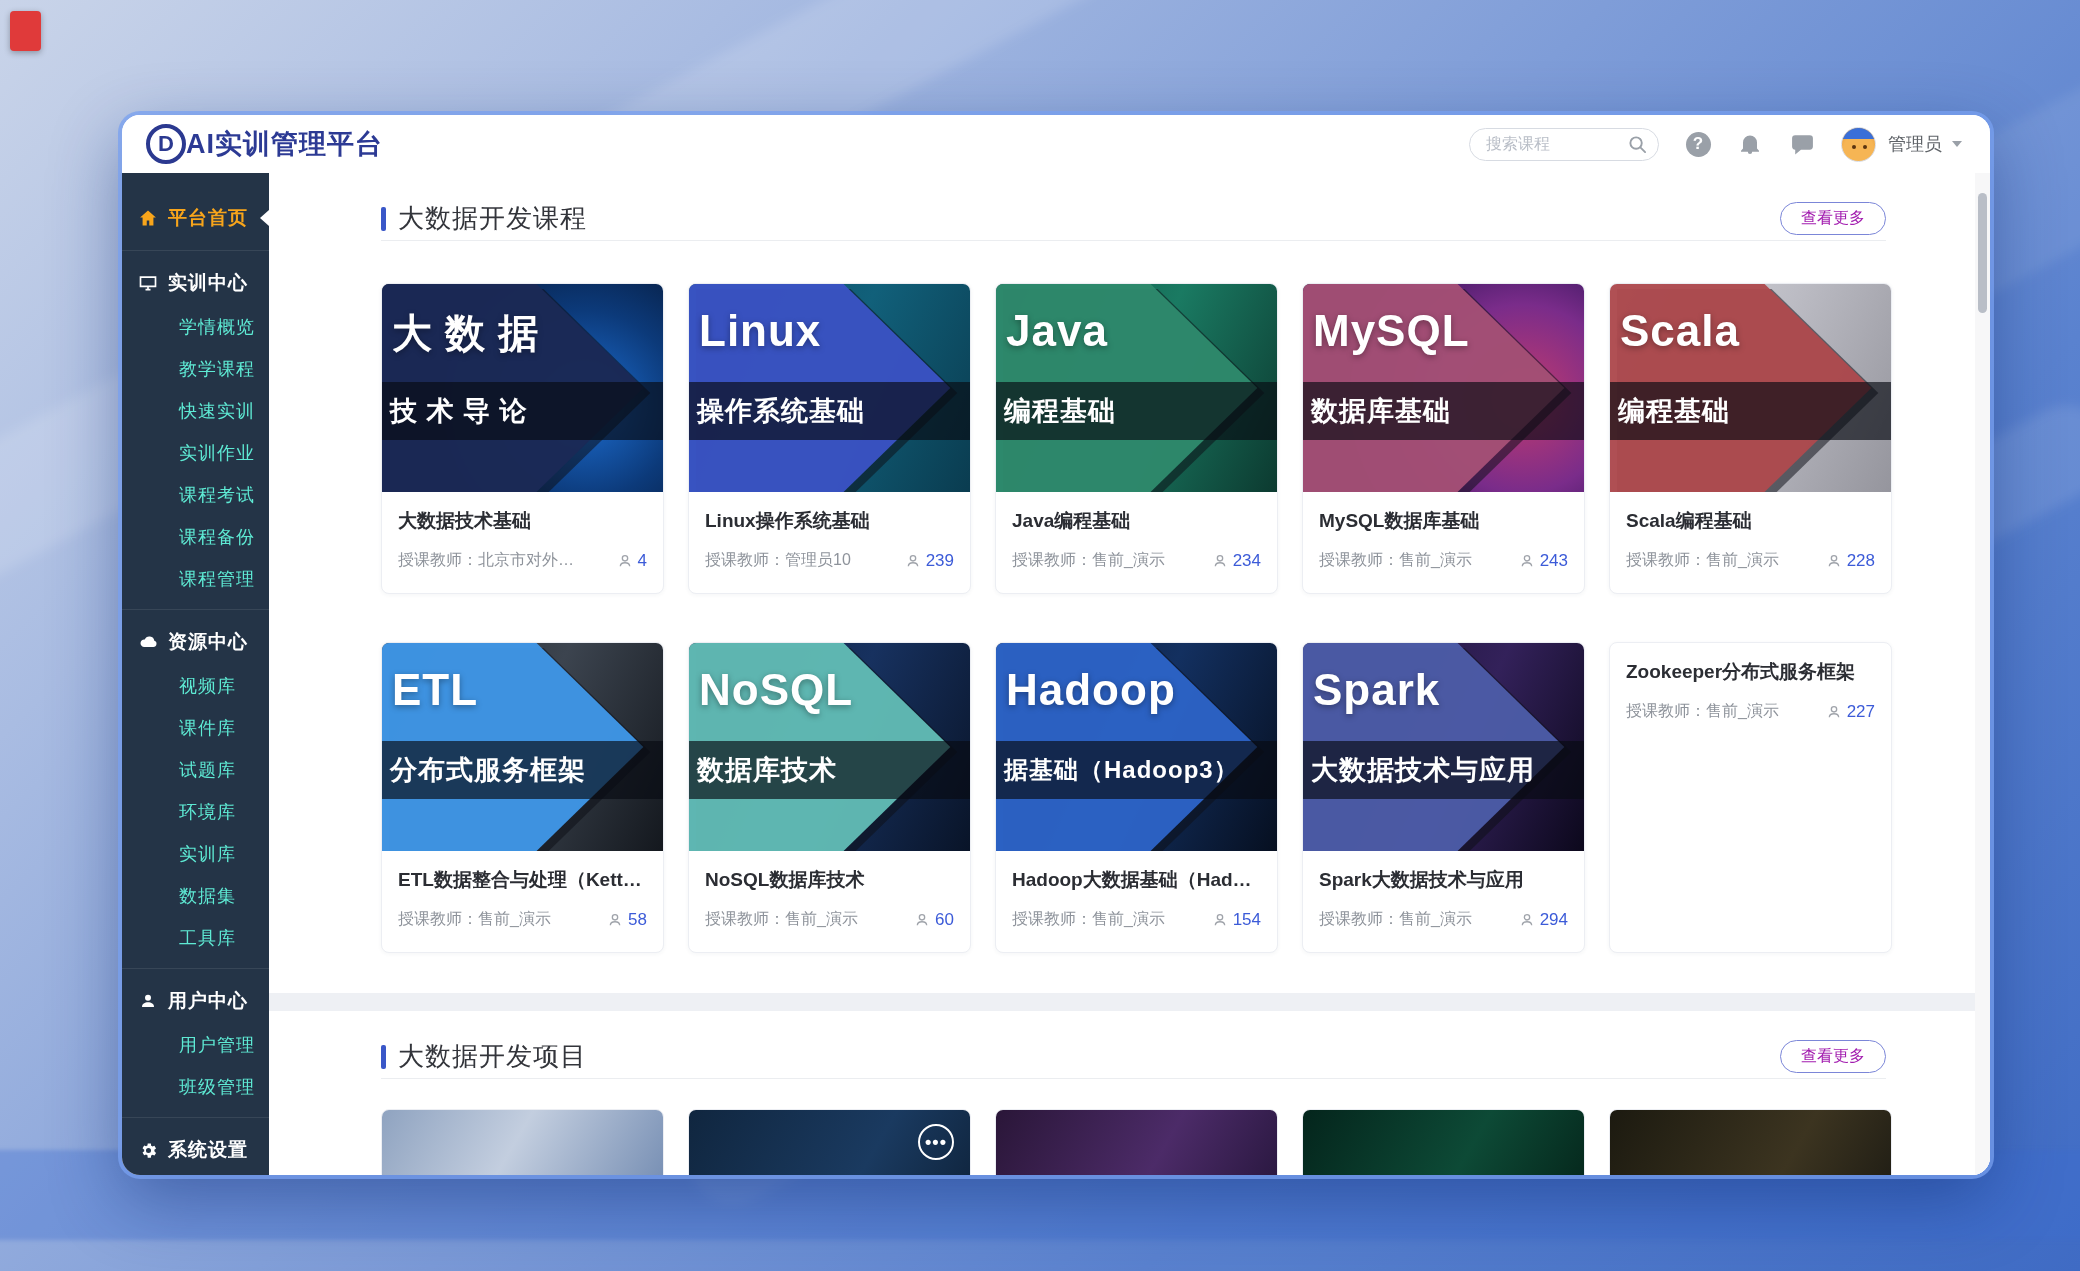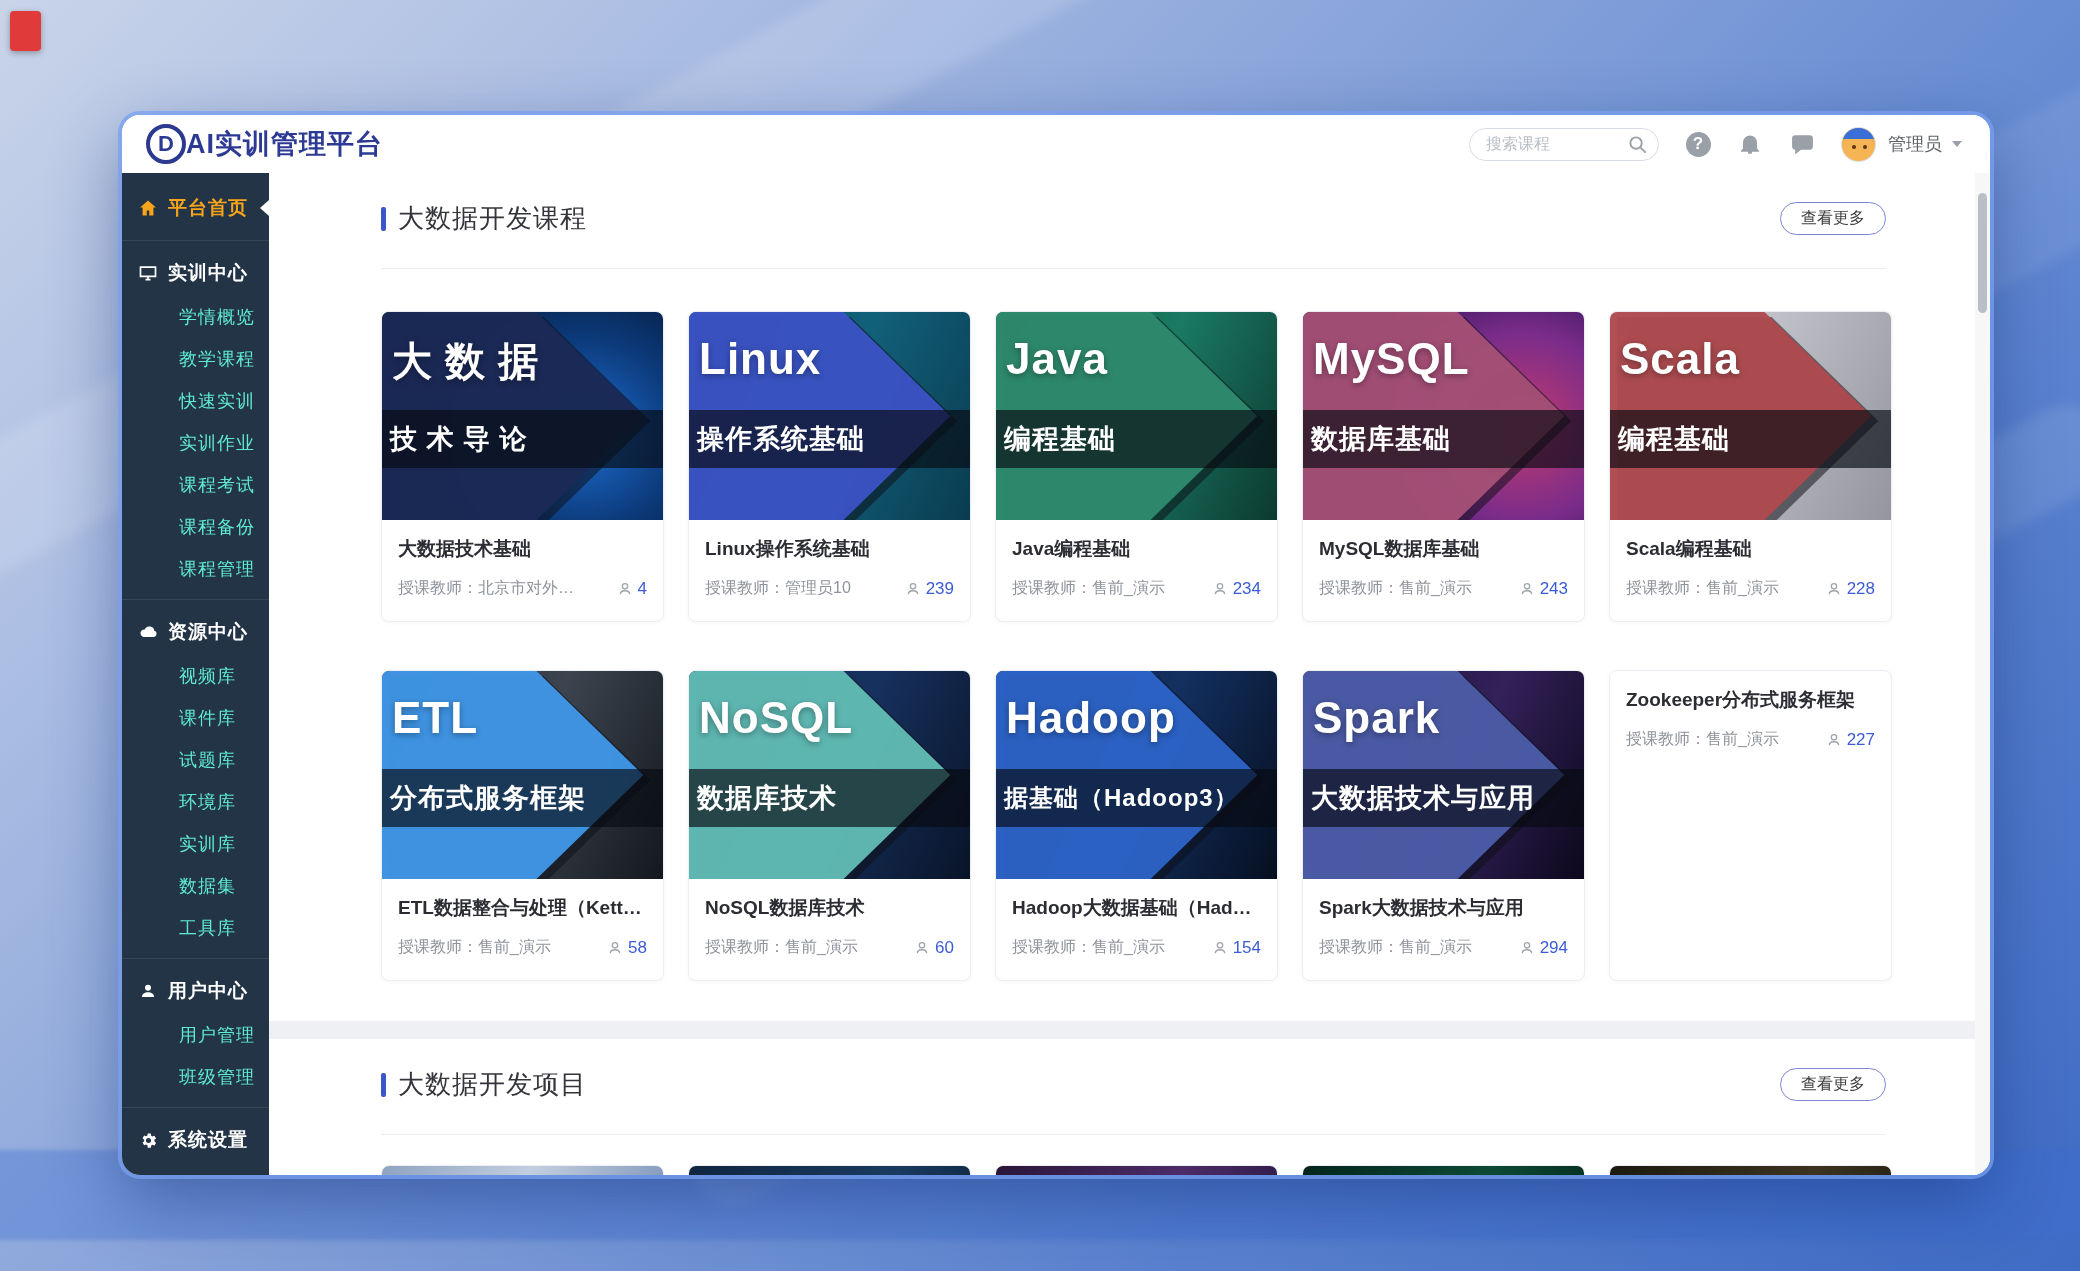--- a/index.html
+++ b/index.html
@@ -32,41 +32,41 @@
   .hicon { width:26px; height:26px; display:flex; align-items:center; justify-content:center; cursor:pointer; }
   .help-circ { width:25px; height:25px; border-radius:50%; background:#9aa0a8; color:#fff; font-size:17px; font-weight:bold; display:flex; align-items:center; justify-content:center; }
   .avatar { width:35px; height:35px; border-radius:50%; background:radial-gradient(circle at 50% 62%, #f6b554 0 55%, #e08a28 100%); position:relative; overflow:hidden; border:1px solid #d8dce4; }
   .avatar::before { content:""; position:absolute; left:0; top:0; width:100%; height:34%; background:#3a6fd8; }
   .avatar::after { content:""; position:absolute; left:10px; top:17px; width:4px; height:4px; border-radius:50%; background:#5a3410; box-shadow:11px 0 0 #5a3410; }
   .uname { font-size:18px; color:#5f6368; margin-left:-14px; }
   .caret { width:0; height:0; border-left:5px solid transparent; border-right:5px solid transparent; border-top:6px solid #9aa0a8; margin-left:-16px; }
 
   
   .sidebar { position:absolute; left:0; top:58px; bottom:0; width:147px; background:#243447; overflow:hidden; z-index:4; }
-  .snav { padding-top:12px; }
+  .snav { padding-top:22px; }
   .sitem { position:relative; display:flex; align-items:center; height:46px; padding-left:15px; cursor:pointer; }
   .sitem .ic { width:22px; display:flex; justify-content:center; margin-right:9px; }
   .sitem .lbl { font-size:19px; color:#fff; font-weight:bold; letter-spacing:1px; }
   .sitem.active .lbl { color:#f8a51b; }
   .notch { position:absolute; right:0; top:50%; margin-top:-8px; width:0; height:0; border-top:8px solid transparent; border-bottom:8px solid transparent; border-right:9px solid #ffffff; }
   .ssub { display:flex; align-items:center; height:42px; padding-left:57px; font-size:18px; color:#5eead4; cursor:pointer; letter-spacing:1px; }
   .sdiv { height:1px; background:rgba(255,255,255,.09); margin:9px 0; }
 
   
   .content { position:absolute; left:147px; top:58px; right:0; bottom:0; background:#eef0f4; overflow:hidden; }
   .scroll-track { position:absolute; right:0; top:0; bottom:0; width:15px; background:#f7f7f8; z-index:9; }
   .scroll-thumb { position:absolute; right:3px; top:20px; width:9px; height:120px; border-radius:5px; background:#b9bec7; }
 
   .panel { background:#fff; padding:28px 104px 40px 112px; }
   .panel1 { margin-bottom:18px; }
   .panel2 { height:420px; }
-  .sec-head { display:flex; align-items:center; justify-content:space-between; padding-bottom:32px; border-bottom:1px solid #ebedf0; }
+  .sec-head { display:flex; align-items:center; justify-content:space-between; padding-bottom:4px; border-bottom:1px solid #ebedf0; }
   .sec-title { display:flex; align-items:center; font-size:26px; color:#33353b; letter-spacing:1px; }
   .sec-title::before { content:""; width:5px; height:24px; background:#3a57c8; border-radius:2px; margin-right:12px; display:inline-block; }
-  .more-btn { border:1px solid #7b86d8; color:#404040; background:#fff; border-radius:17px; font-size:16px; padding:5px 20px; cursor:pointer; font-family:"Liberation Sans",sans-serif; }
+  .more-btn { border:1px solid #7b86d8; color:#a21caf; background:#fff; border-radius:17px; font-size:16px; padding:5px 20px; cursor:pointer; font-family:"Liberation Sans",sans-serif; }
 
   .grid { display:grid; grid-template-columns:repeat(5,283px); column-gap:24px; row-gap:48px; margin-top:42px; }
 
   
   .card { background:#fff; border:1px solid #eceef3; border-radius:8px; overflow:hidden; box-shadow:0 1px 4px rgba(40,50,80,.05); cursor:pointer; }
   .cover { position:relative; height:208px; overflow:hidden; }
   .arrow-shadow { position:absolute; inset:0; filter:drop-shadow(7px 5px 0 rgba(12,14,22,.55)); }
   .arrow { position:absolute; inset:0; clip-path:polygon(0 0,55% 0,93% 50%,55% 100%,0 100%); opacity:.96; }
   .cover-big { position:absolute; left:10px; top:22px; color:#fff; font-size:44px; font-weight:bold; letter-spacing:1px; text-shadow:0 2px 6px rgba(0,0,0,.35); z-index:3; white-space:nowrap; }
   .cover-band { position:absolute; left:0; right:0; top:47%; height:28%; background:rgba(8,10,18,.66); z-index:2; display:flex; align-items:center; }

